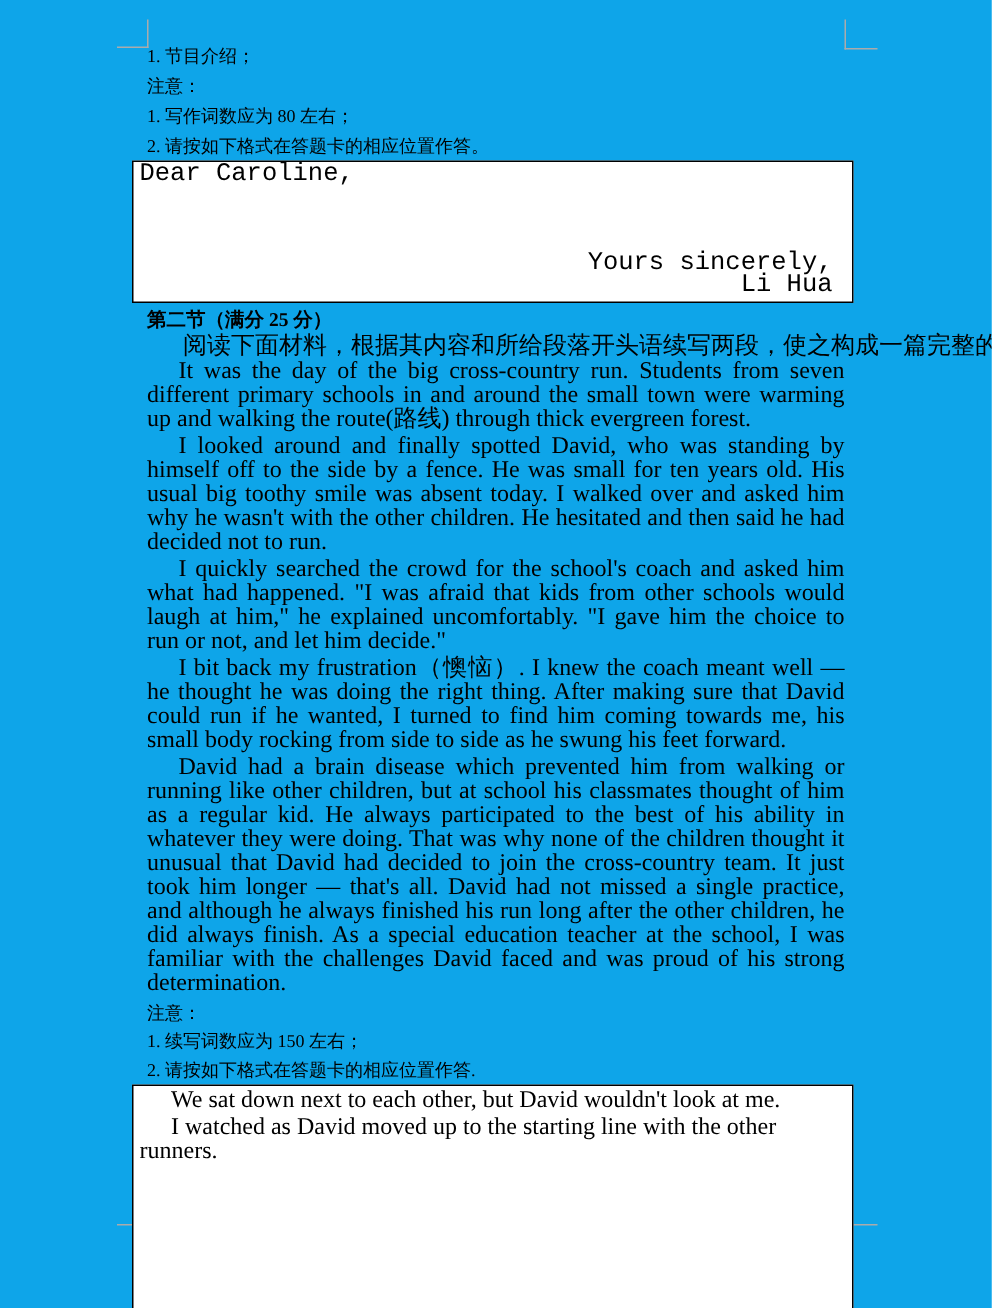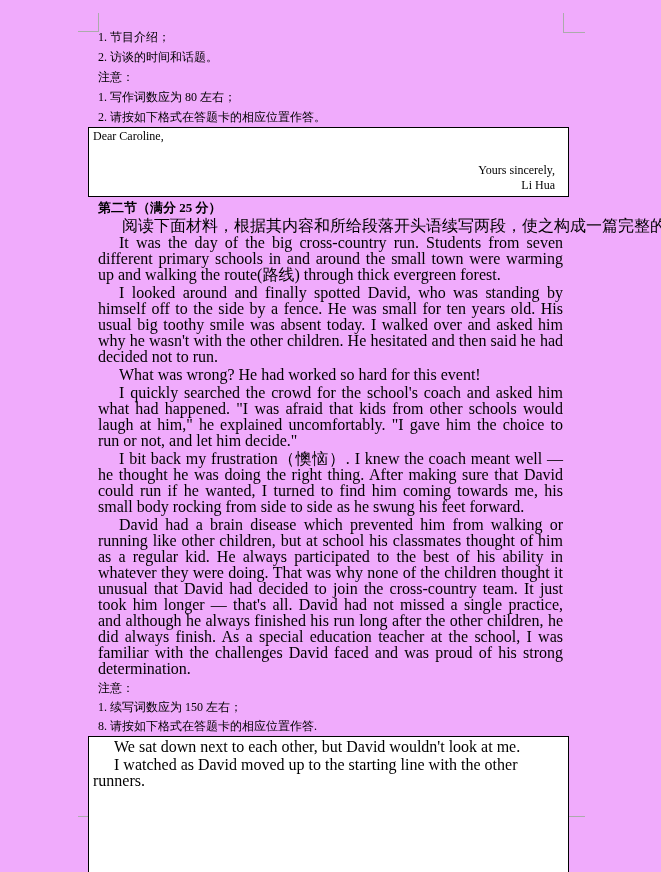--- a/index.html
+++ b/index.html
@@ -2,21 +2,21 @@
 <html><head>
 <meta charset="utf-8">
 <style>
   html, body { margin: 0; padding: 0; }
   body {
     width: 661px; height: 872px;
     background: #ffffff;
     font-family: "Liberation Serif", "DejaVu Serif", serif;
     color: #000000;
   }
-  .page { position: relative; width: 661px; height: 872px; background: #f0abfc; overflow: hidden; }
+  .page { position: relative; width: 661px; height: 872px; background: #0ea5e9; overflow: hidden; }
 
   
   .crop { position: absolute; }
   .crop.tl { left: 78px;  top: 13px;  width: 20px; height: 18px; border-right: 1px solid #ababab; border-bottom: 1px solid #ababab; }
   .crop.tr { left: 563px; top: 13px;  width: 21px; height: 19px; border-left: 1px solid #ababab;  border-bottom: 1px solid #ababab; }
   .crop.bl { left: 78px;  top: 816px; width: 20px; height: 19px; border-right: 1px solid #ababab; border-top: 1px solid #ababab; }
   .crop.br { left: 563px; top: 816px; width: 21px; height: 19px; border-left: 1px solid #ababab;  border-top: 1px solid #ababab; }
 
   .content { position: absolute; left: 98px; top: 27px; width: 465px; }
 
@@ -28,21 +28,21 @@
 
   p.en { font-size: 16px; line-height: 16px; text-align: justify; text-indent: 21px; margin: 0 0 2px 0; }
 
   .answer-box {
     border: 1px solid #000000;
     box-sizing: border-box;
     margin-left: -10px;
     width: 481px;
     background: #ffffff;
   }
-  .letter-box { height: 70px; position: relative; padding: 1px 4px; font-size: 12px; line-height: 15px; }
+  .letter-box { height: 95px; position: relative; padding: 1px 4px; font-size: 17px; line-height: 15px; font-family: Liberation Mono, monospace; }
   .letter-salutation { text-align: left; }
   .closing-wrap { position: absolute; right: 13px; bottom: 3px; text-align: right; line-height: 15px; }
 
   .continuation-box { height: 189px; padding: 2px 4px; overflow: hidden; }
   .continuation-box p.en { text-align: left; }
   .opening1 { text-indent: 27px; margin: 0; }
   .opening2 { text-indent: 27px; margin: 49px 0 0 0; }
 </style>
 </head>
 <body>
@@ -50,46 +50,44 @@
 <div class="page">
 
   <div class="crop tl"></div>
   <div class="crop tr"></div>
   <div class="crop bl"></div>
   <div class="crop br"></div>
 
   <div class="content">
 
     <div class="cn-line">1. 节目介绍；</div>
-    <div class="cn-line">2. 访谈的时间和话题。</div>
     <div class="cn-line">注意：</div>
     <div class="cn-line">1. 写作词数应为 80 左右；</div>
     <div class="cn-line">2. 请按如下格式在答题卡的相应位置作答。</div>
 
     <div class="answer-box letter-box">
       <div class="letter-salutation">Dear Caroline,</div>
       <div class="closing-wrap">
         <div>Yours sincerely,</div>
         <div>Li Hua</div>
       </div>
     </div>
 
     <h2 class="section-heading">第二节（满分 25 分）</h2>
     <p class="cn-instruction">阅读下面材料，根据其内容和所给段落开头语续写两段，使之构成一篇完整的短文。</p>
 
     <p class="en">It was the day of the big cross-country run. Students from seven different primary schools in and around the small town were warming up and walking the route(路线) through thick evergreen forest.</p>
     <p class="en">I looked around and finally spotted David, who was standing by himself off to the side by a fence. He was small for ten years old. His usual big toothy smile was absent today. I walked over and asked him why he wasn't with the other children. He hesitated and then said he had decided not to run.</p>
-    <p class="en">What was wrong? He had worked so hard for this event!</p>
     <p class="en">I quickly searched the crowd for the school's coach and asked him what had happened. "I was afraid that kids from other schools would laugh at him," he explained uncomfortably. "I gave him the choice to run or not, and let him decide."</p>
     <p class="en">I bit back my frustration（懊恼）. I knew the coach meant well — he thought he was doing the right thing. After making sure that David could run if he wanted, I turned to find him coming towards me, his small body rocking from side to side as he swung his feet forward.</p>
     <p class="en">David had a brain disease which prevented him from walking or running like other children, but at school his classmates thought of him as a regular kid. He always participated to the best of his ability in whatever they were doing. That was why none of the children thought it unusual that David had decided to join the cross-country team. It just took him longer — that's all. David had not missed a single practice, and although he always finished his run long after the other children, he did always finish. As a special education teacher at the school, I was familiar with the challenges David faced and was proud of his strong determination.</p>
 
     <div class="cn-line2">注意：</div>
     <div class="cn-line2">1. 续写词数应为 150 左右；</div>
-    <div class="cn-line2">8. 请按如下格式在答题卡的相应位置作答.</div>
+    <div class="cn-line2">2. 请按如下格式在答题卡的相应位置作答.</div>
 
     <div class="answer-box continuation-box">
       <p class="en opening1">We sat down next to each other, but David wouldn't look at me.</p>
       <p class="en opening2">I watched as David moved up to the starting line with the other runners.</p>
     </div>
 
   </div>
 </div>
 
 </body></html>

